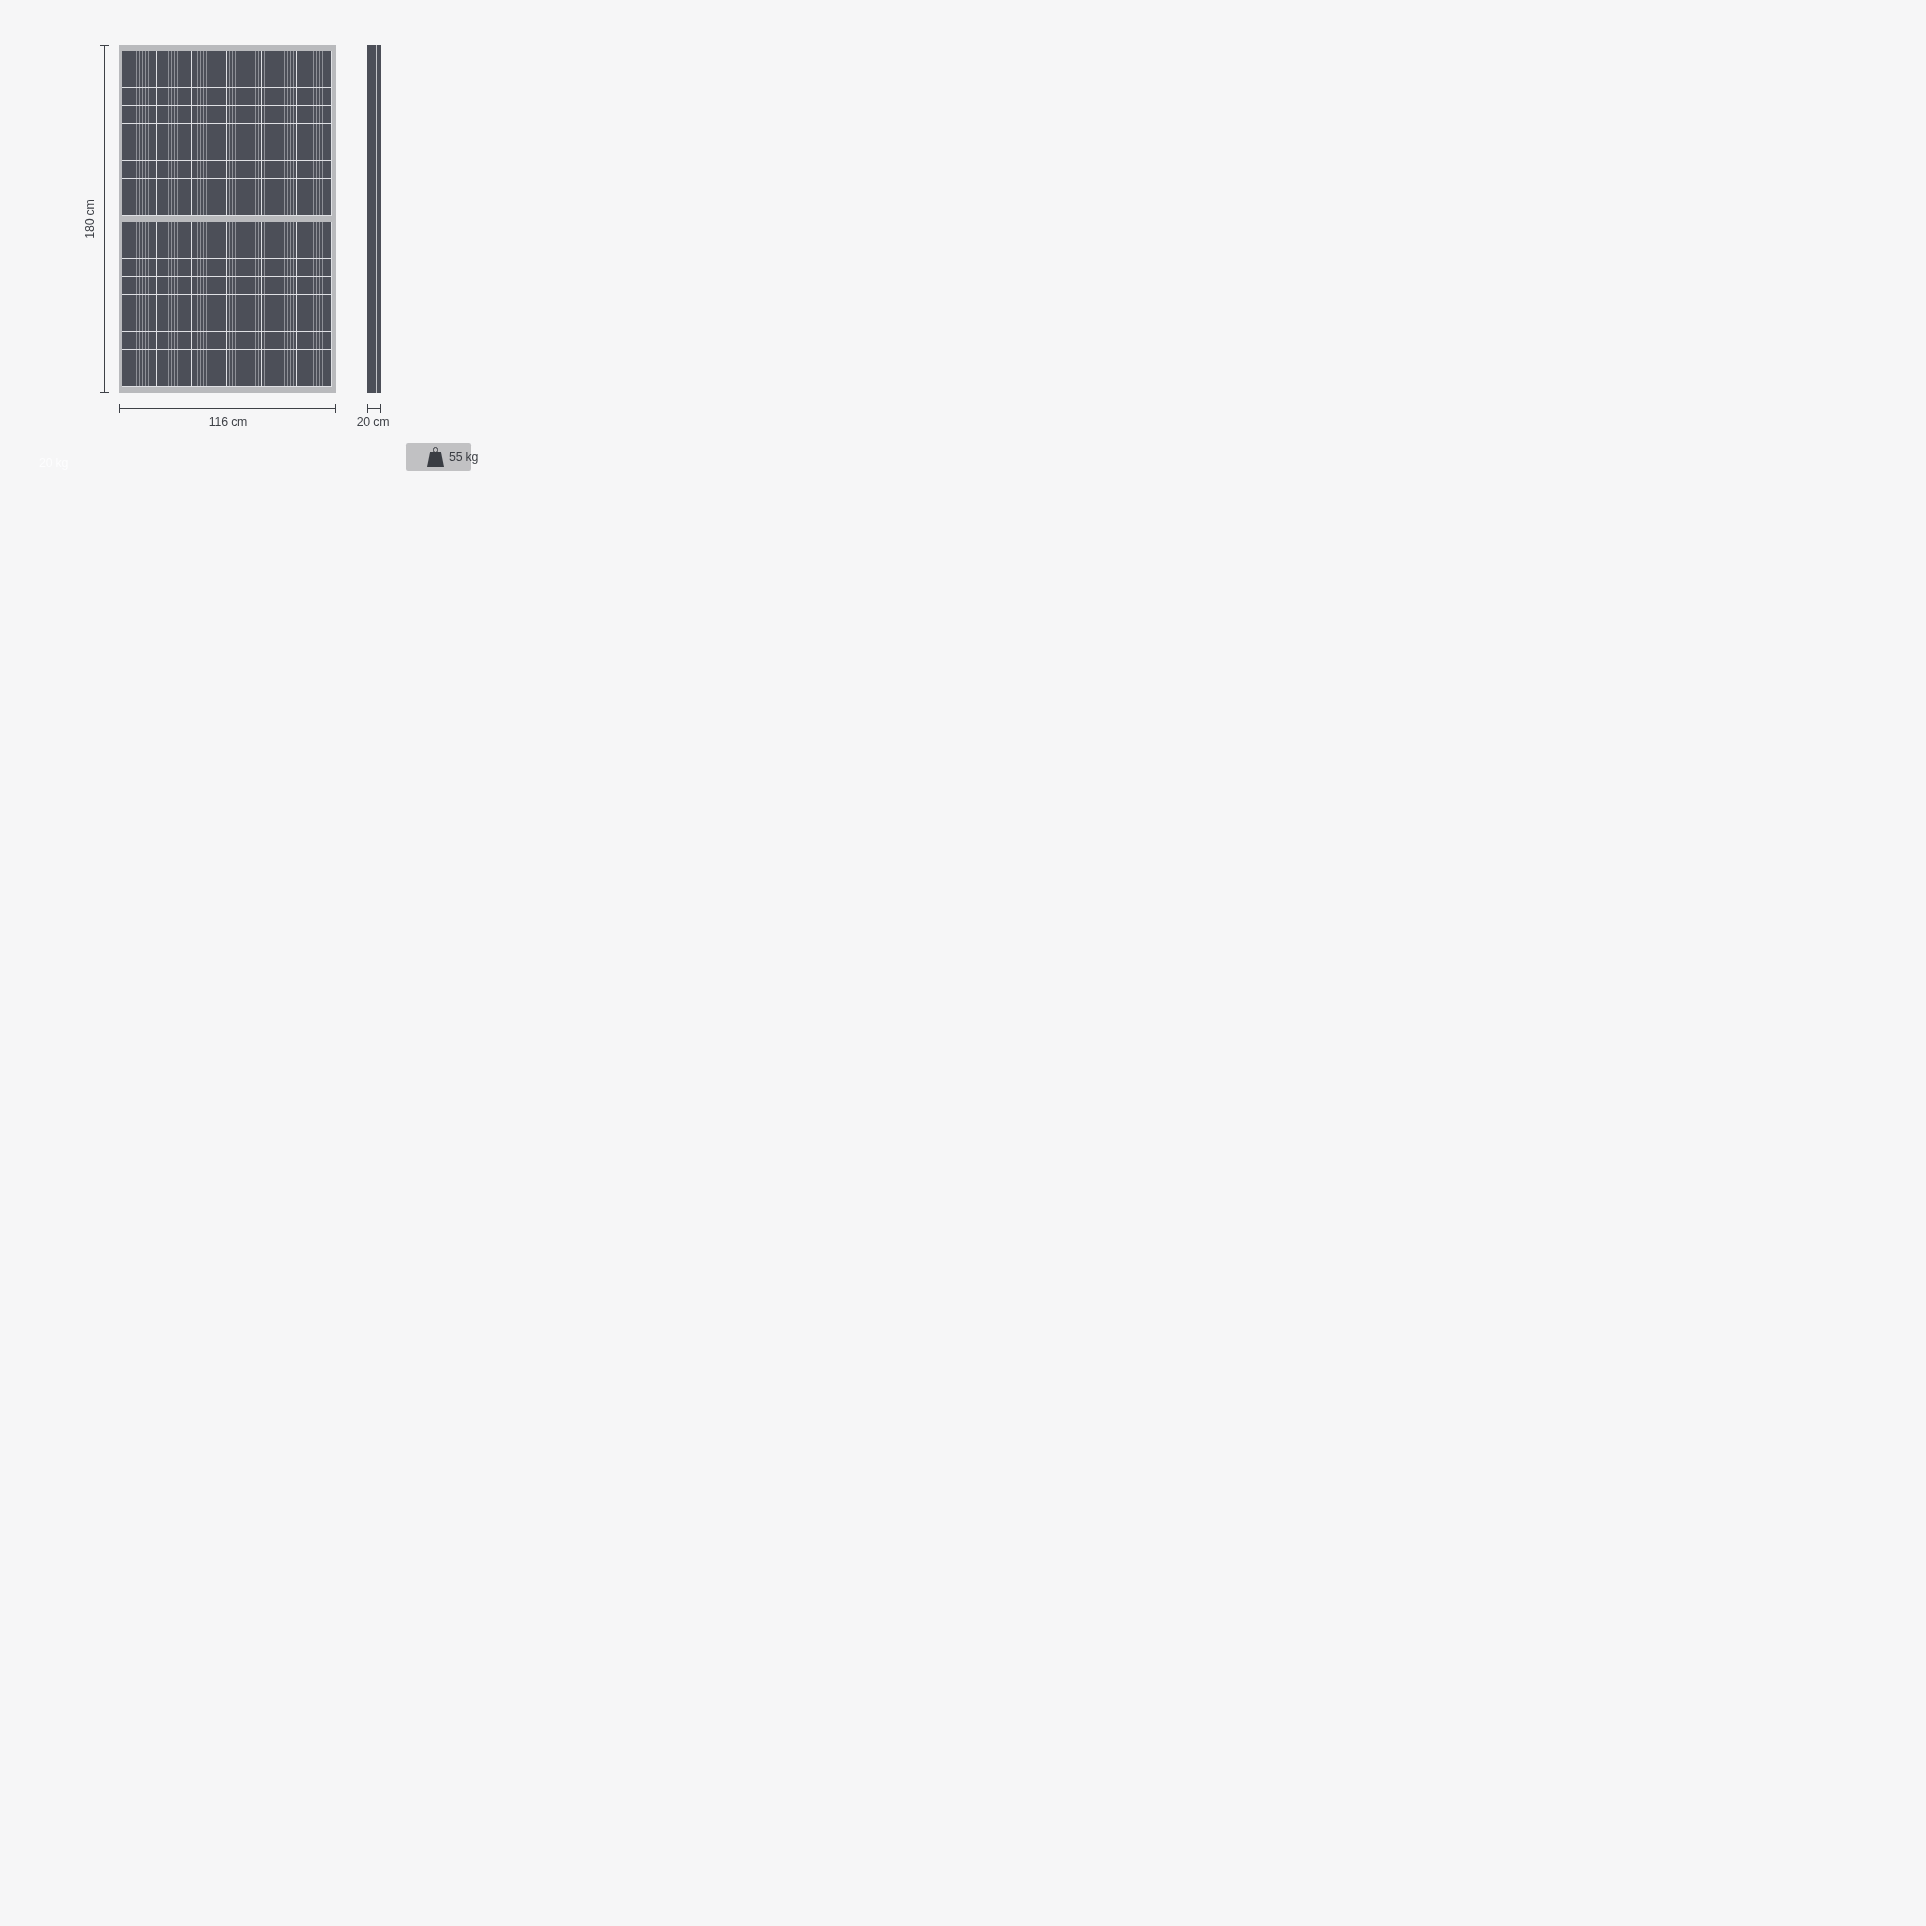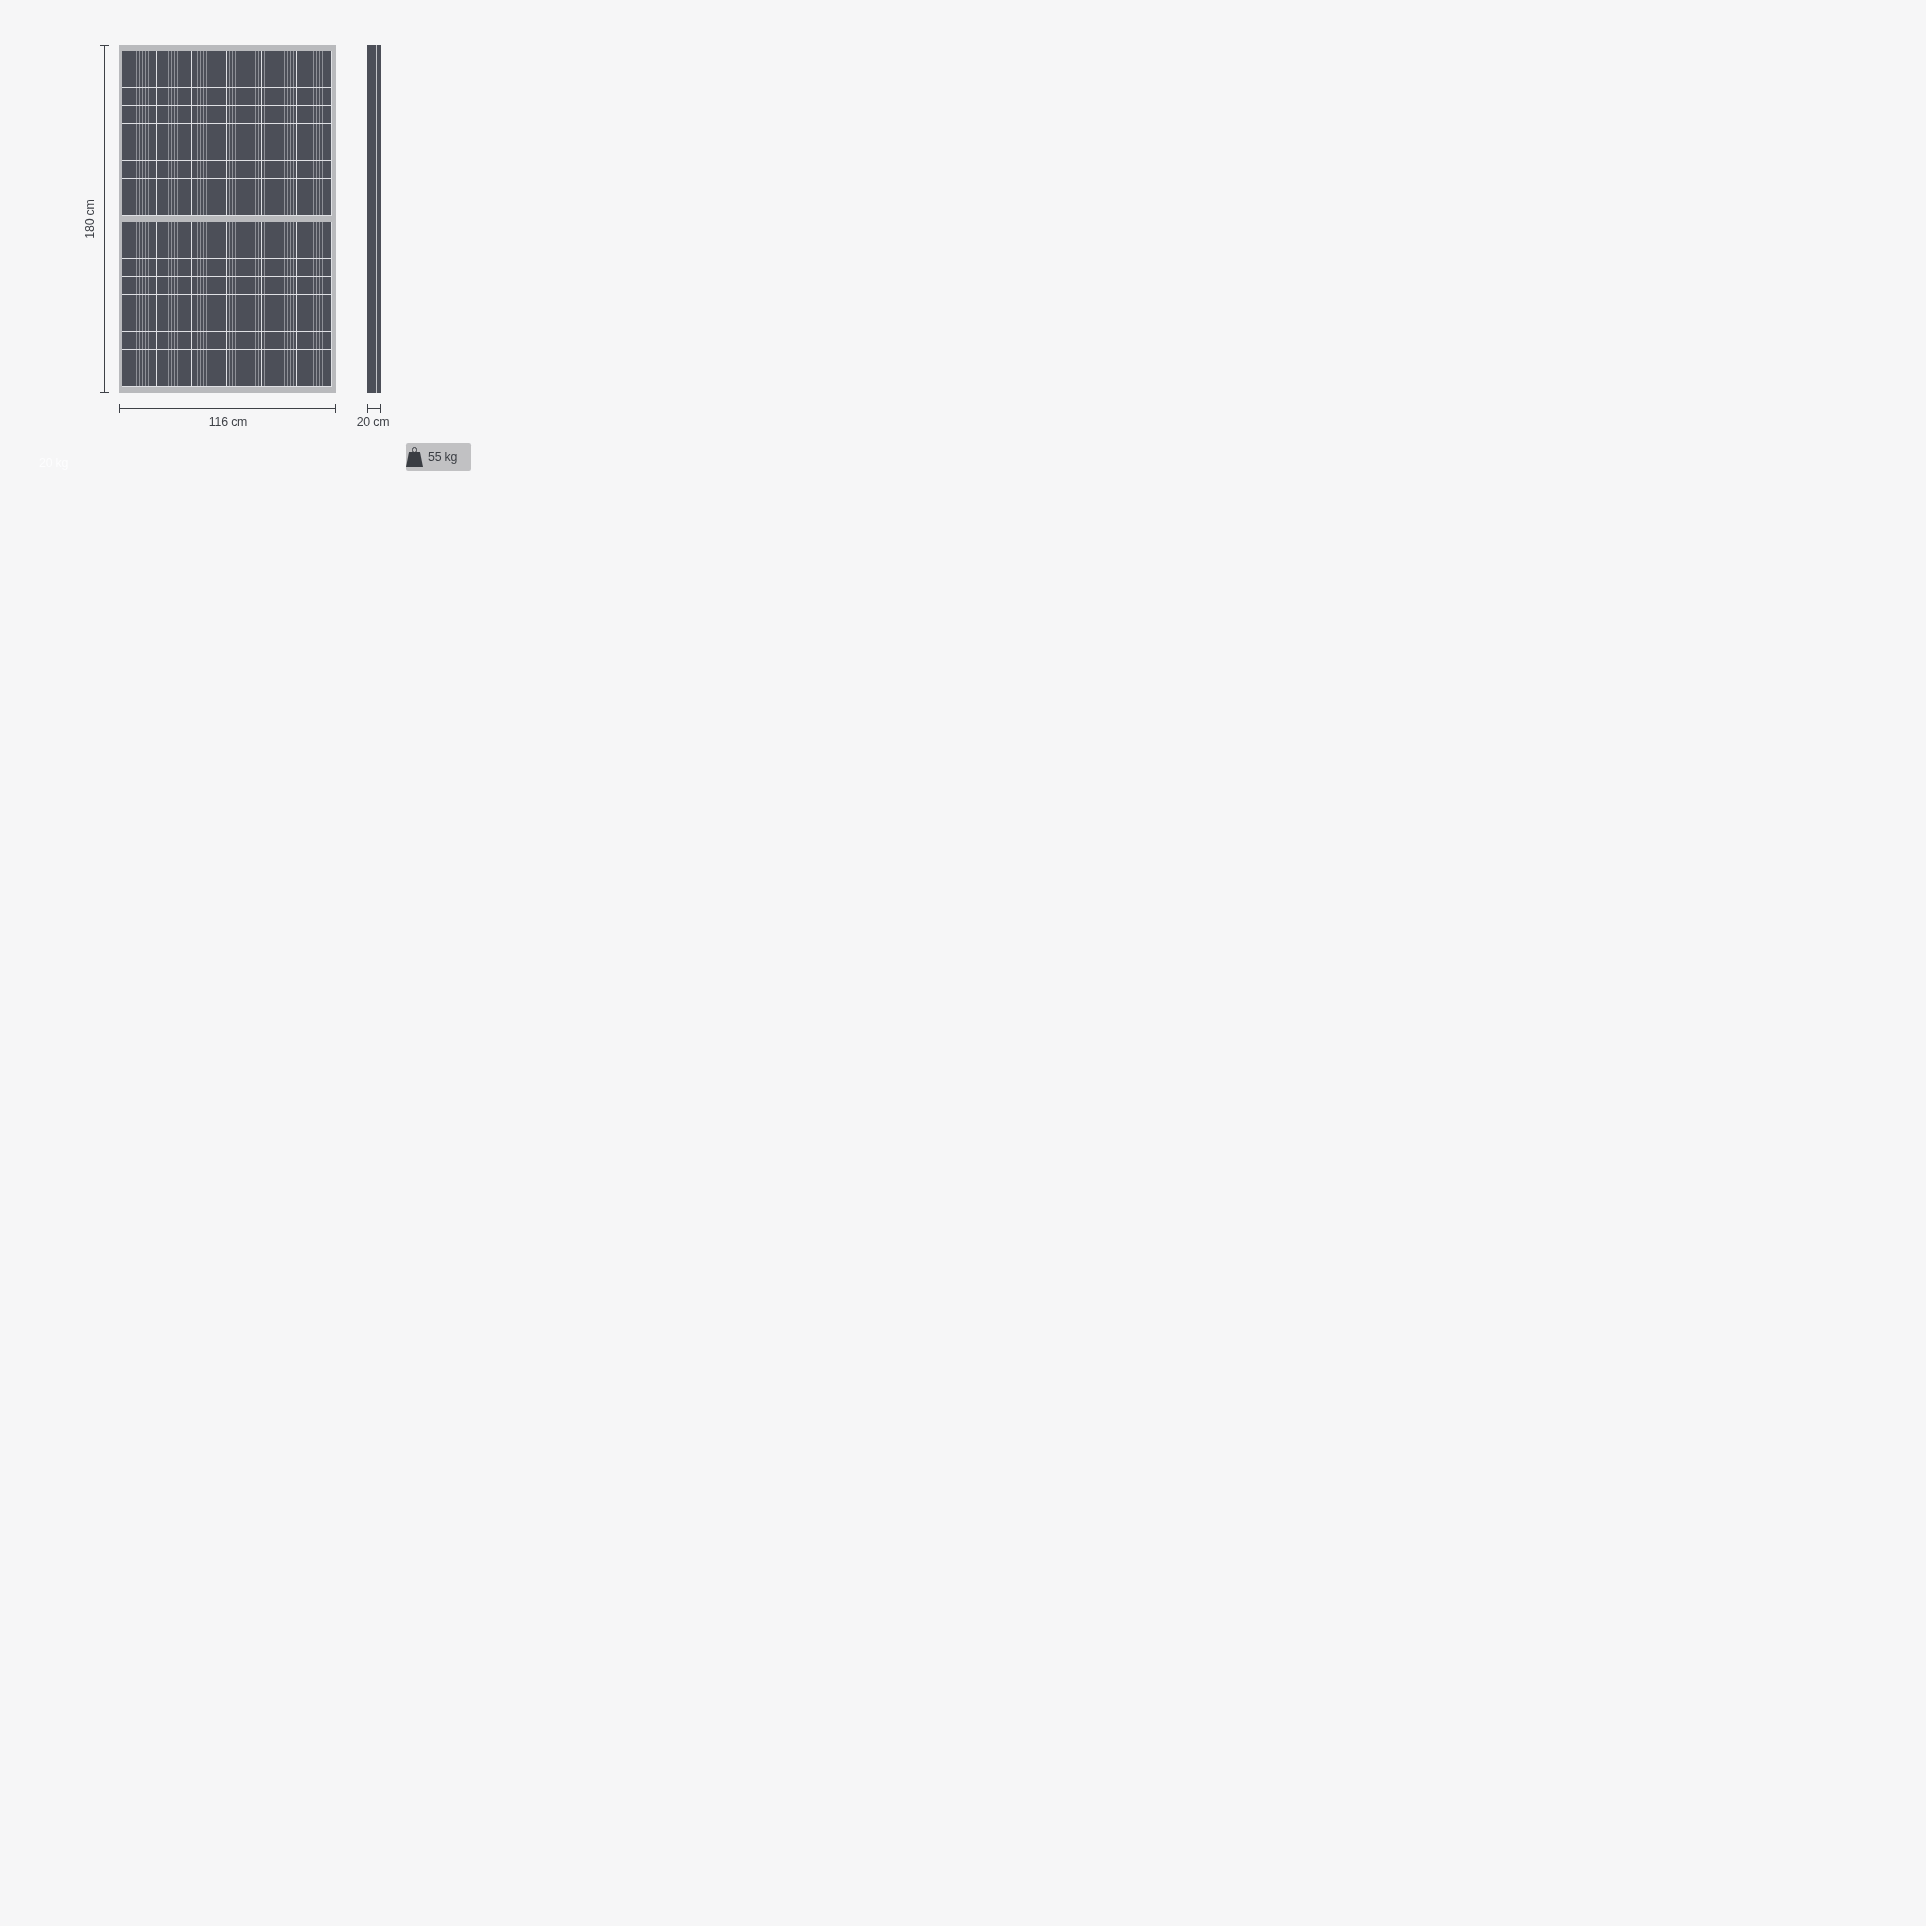--- a/index.html
+++ b/index.html
@@ -101,21 +101,21 @@
   
   .weight-badge {
     position: absolute;
     left: 406px; top: 443px;
     width: 65px; height: 28px;
     background: #c1c1c3;
     border-radius: 2.2px;
     display: flex;
     align-items: center;
     box-sizing: border-box;
-    padding-left: 0;
+    padding-left: 21px;
   }
   .weight-icon {
     position: relative;
     width: 17px; height: 20px;
     flex: 0 0 auto;
     margin-right: 4.7px;
   }
   .weight-icon .ring {
     position: absolute;
     left: 50%; top: 0;

